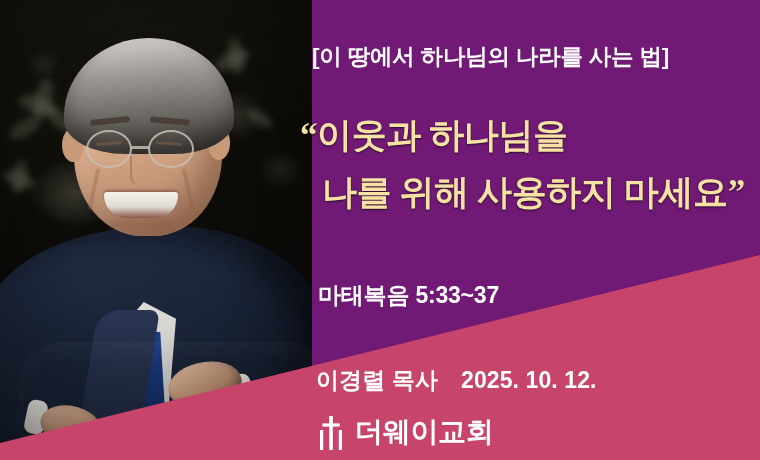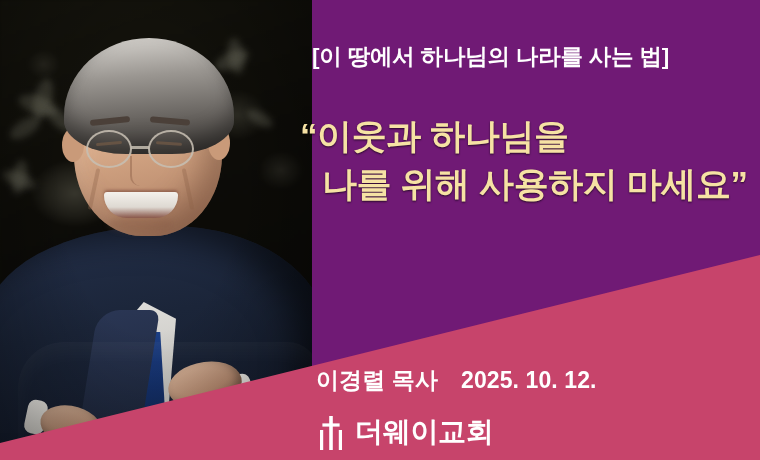--- a/index.html
+++ b/index.html
@@ -188,22 +188,22 @@
   }
   #quote {
     position:absolute; left:300px; top:112px;
     width:450px;
     color:#f6e2a4;
     font-size:35px; font-weight:bold;
     line-height:1.37;
     letter-spacing:-.4px;
     text-shadow:0 1px 2px rgba(0,0,0,.65);
   }
-  .quote-line { white-space:nowrap; display:block; }
-  #quote-line-2 { padding-left:22px; }
+  .quote-line { white-space:nowrap; display:block;font-family:Liberation Serif, serif; }
+  #quote-line-2 { padding-left:22px;margin-top:9px; }
   #scripture {
     position:absolute; left:318px; top:280px;
     color:#ffffff;
     font-size:23px; font-weight:bold;
     letter-spacing:-.2px;
     white-space:nowrap;
   }
   #speaker {
     position:absolute; left:316px; top:365px;
     color:#ffffff;
@@ -276,20 +276,21 @@
 
   <div id="pink-band"></div>
 
   <div id="title">[이 땅에서 하나님의 나라를 사는 법]</div>
 
   <div id="quote">
     <span class="quote-line" id="quote-line-1">“이웃과 하나님을</span>
     <span class="quote-line" id="quote-line-2">나를 위해 사용하지 마세요”</span>
   </div>
 
+  <div id="scripture">마태복음 5:33~37</div>
 
   <div id="speaker">
     <span>이경렬 목사</span>
     <span class="sep"></span>
     <span>2025. 10. 12.</span>
   </div>
 
   <div id="logo">
     <span id="logo-mark">
       <svg width="30" height="36" viewBox="0 0 30 36" aria-hidden="true">

